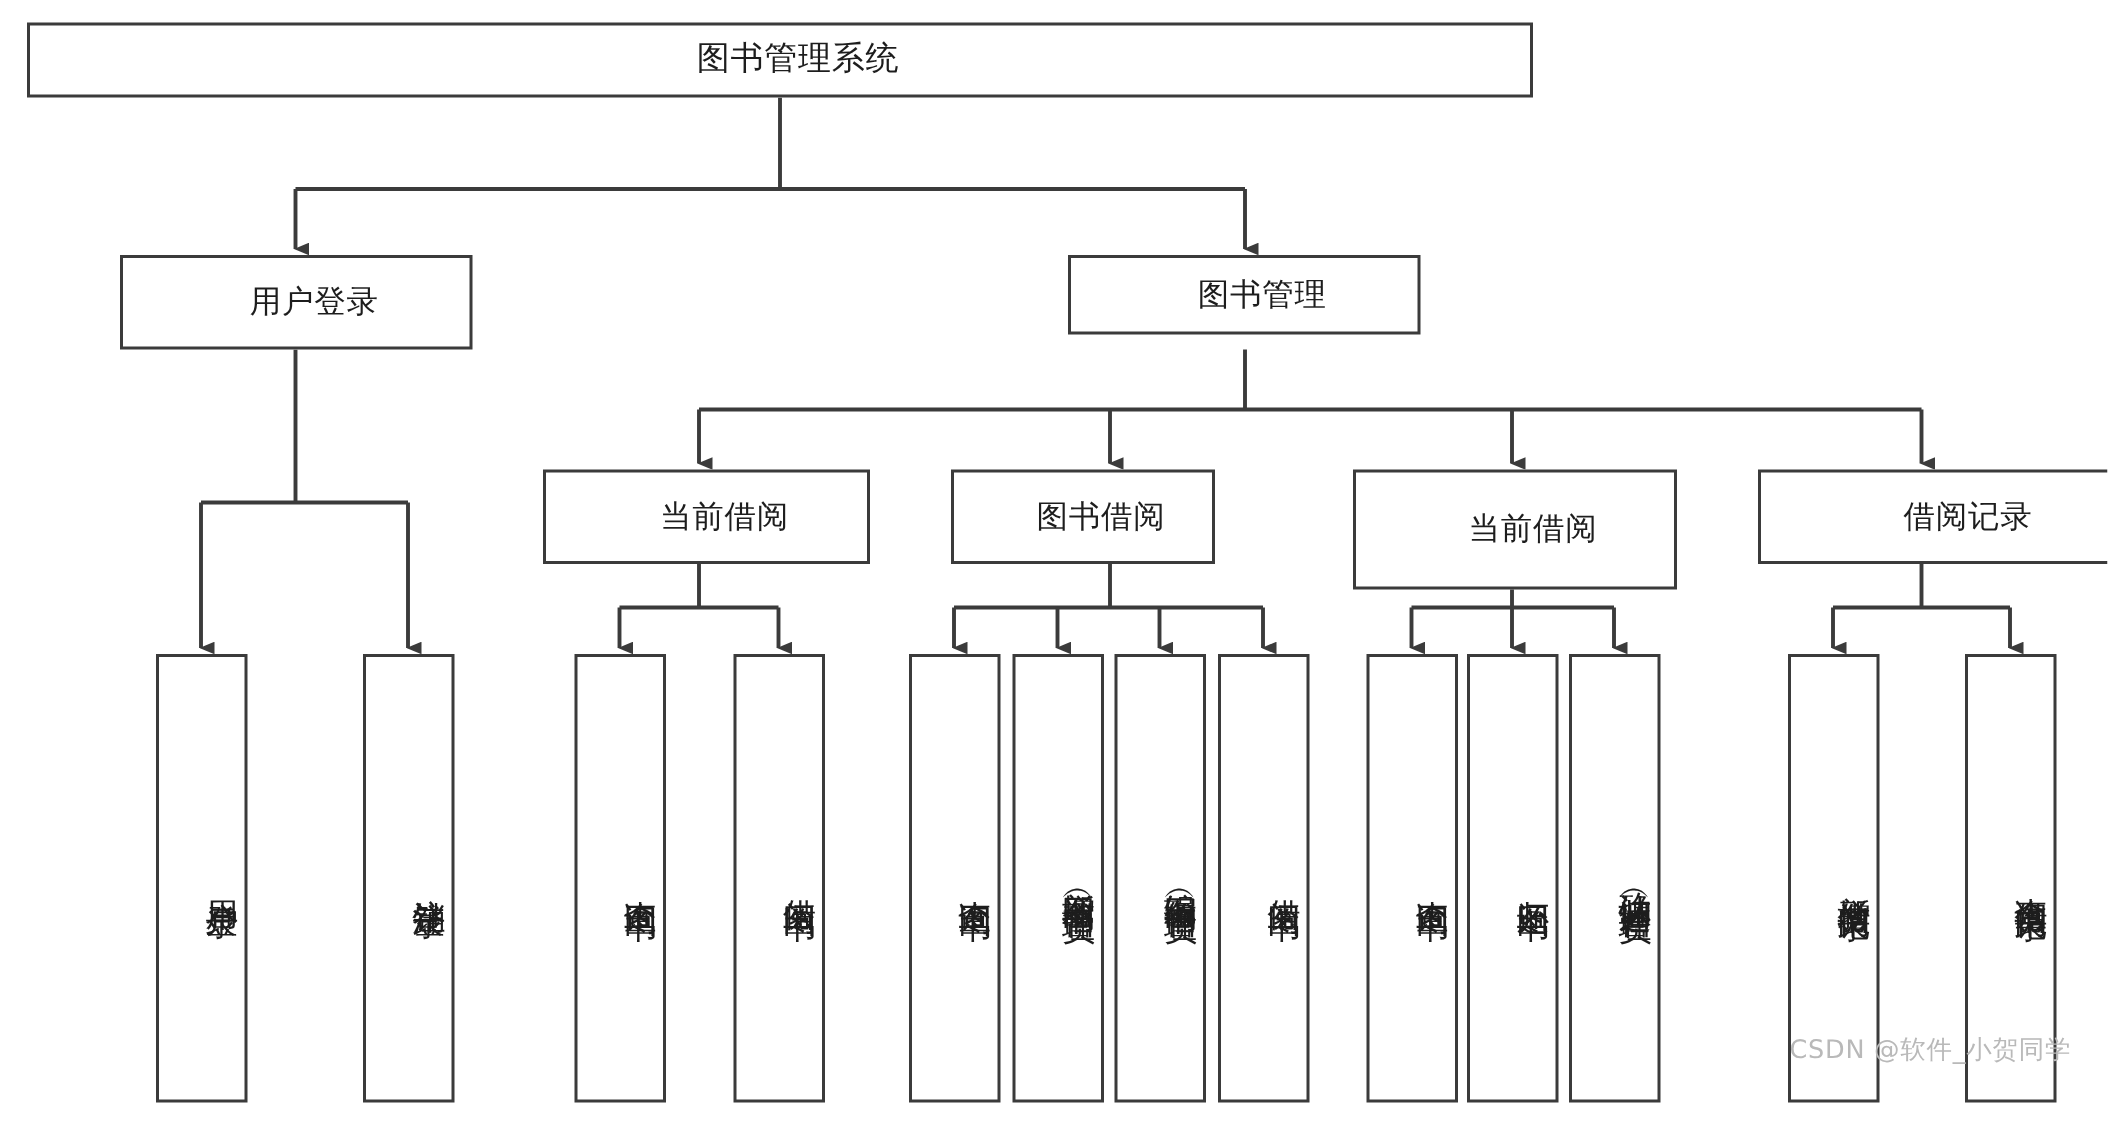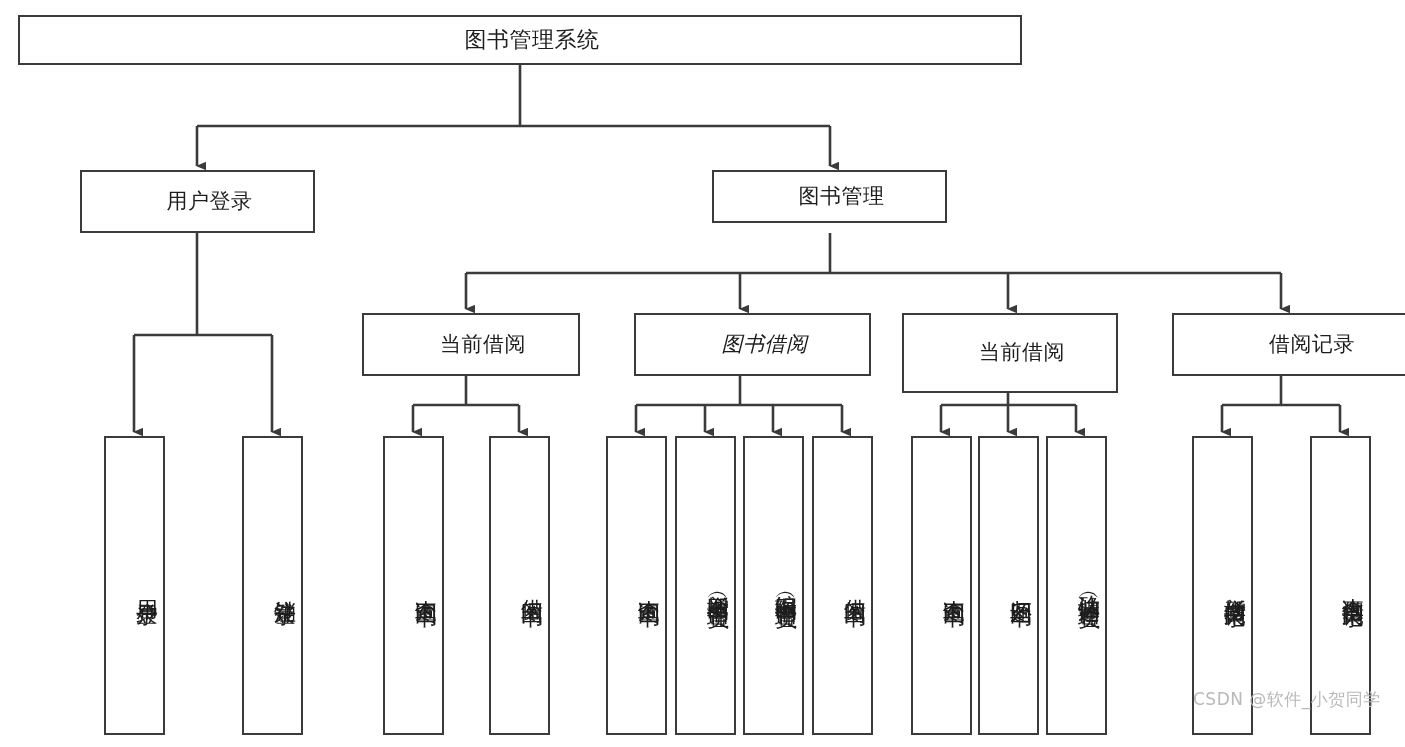--- a/index.html
+++ b/index.html
@@ -133,21 +133,21 @@
   <div class="node horiz" style="left:80px; top:170px; width:235px; height:63px;">
     <span class="label">用户登录</span>
   </div>
   <div class="node horiz" style="left:712px; top:170px; width:235px; height:53px;">
     <span class="label">图书管理</span>
   </div>
 
   <div class="node horiz" style="left:362px; top:313px; width:218px; height:63px;">
     <span class="label">当前借阅</span>
   </div>
-  <div class="node horiz" style="left:634px; top:313px; width:237px; height:63px;font-style:italic;">
+  <div class="node horiz" style="left:634px; top:313px; width:176px; height:63px;">
     <span class="label">图书借阅</span>
   </div>
   <div class="node horiz" style="left:902px; top:313px; width:216px; height:80px;">
     <span class="label">当前借阅</span>
   </div>
   <div class="node horiz" style="left:1172px; top:313px; width:256px; height:63px;">
     <span class="label">借阅记录</span>
   </div>
 
   <div class="node vert" style="left:104px; top:436px; width:61px; height:299px;">

